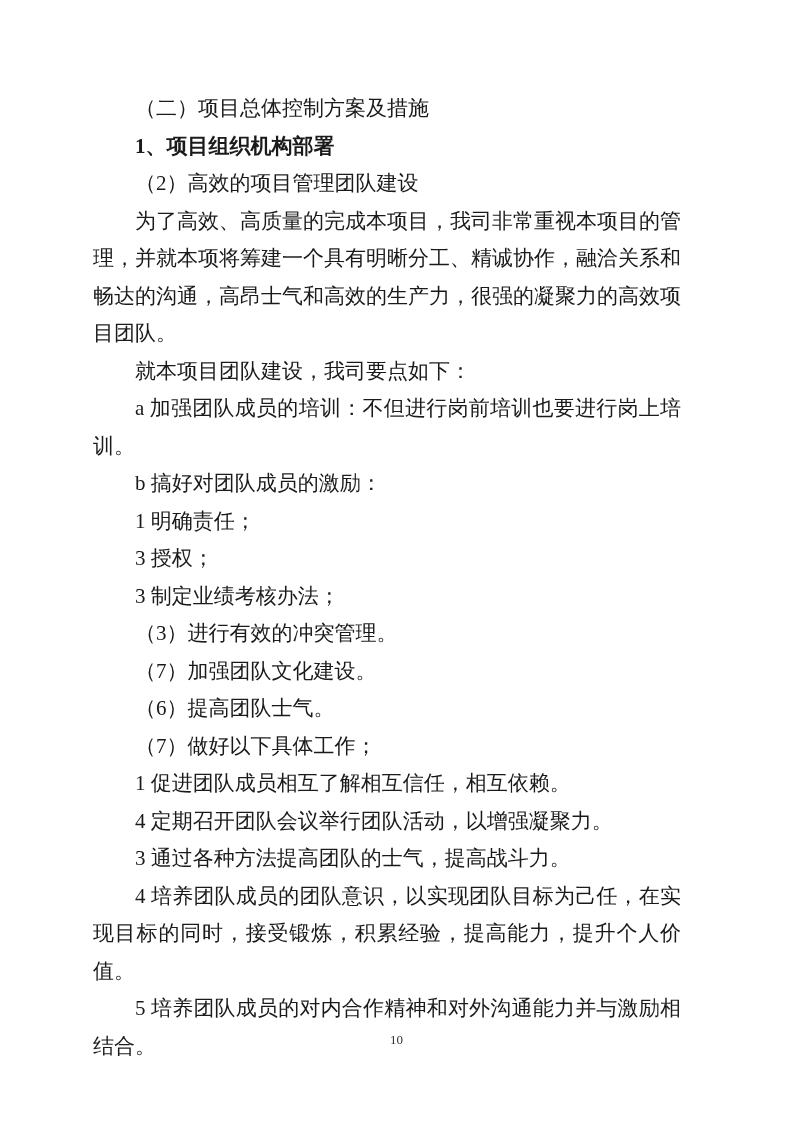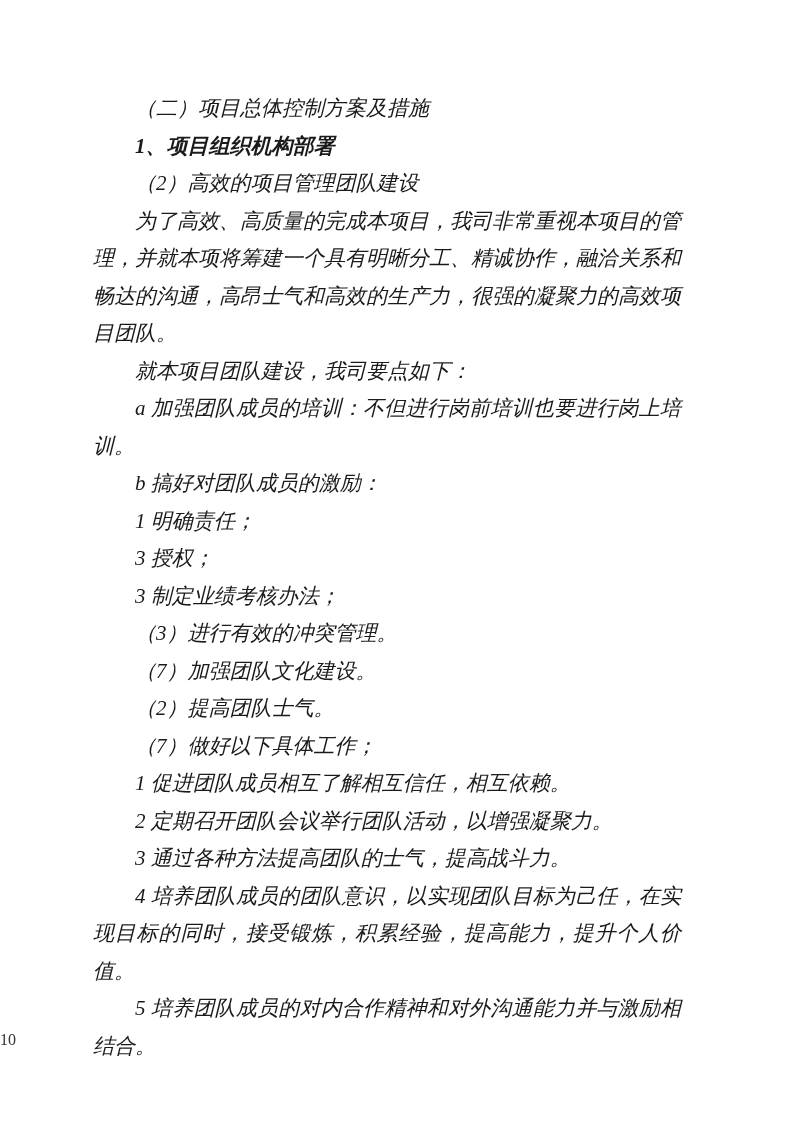--- a/index.html
+++ b/index.html
@@ -21,56 +21,55 @@
     top: 90px;
     width: 588px;
     font-size: 21px;
     line-height: 37.5px;
     text-align: justify;
   }
   .para {
     margin: 0;
     text-indent: 42px; 
     word-break: break-all;
-    font-style: italic;
   }
   .para.bold {
     font-weight: bold;
   }
   .page-footer {
     position: absolute;
     left: 0;
     top: 1031px;
     width: 100%;
-    text-align: left;
-    font-size: 16px;
+    text-align: center;
+    font-size: 13px;
     line-height: 18px;
     color: #333333;
   }
 </style>
 </head>
 <body>
 
 <div class="doc-content">
   <p class="para">（二）项目总体控制方案及措施</p>
   <p class="para bold">1、项目组织机构部署</p>
   <p class="para">（2）高效的项目管理团队建设</p>
   <p class="para">为了高效、高质量的完成本项目，我司非常重视本项目的管理，并就本项将筹建一个具有明晰分工、精诚协作，融洽关系和畅达的沟通，高昂士气和高效的生产力，很强的凝聚力的高效项目团队。</p>
   <p class="para">就本项目团队建设，我司要点如下：</p>
   <p class="para">a 加强团队成员的培训：不但进行岗前培训也要进行岗上培训。</p>
   <p class="para">b 搞好对团队成员的激励：</p>
   <p class="para">1 明确责任；</p>
   <p class="para">3 授权；</p>
   <p class="para">3 制定业绩考核办法；</p>
   <p class="para">（3）进行有效的冲突管理。</p>
   <p class="para">（7）加强团队文化建设。</p>
-  <p class="para">（2）提高团队士气。</p>
+  <p class="para">（6）提高团队士气。</p>
   <p class="para">（7）做好以下具体工作；</p>
   <p class="para">1 促进团队成员相互了解相互信任，相互依赖。</p>
-  <p class="para">2 定期召开团队会议举行团队活动，以增强凝聚力。</p>
+  <p class="para">4 定期召开团队会议举行团队活动，以增强凝聚力。</p>
   <p class="para">3 通过各种方法提高团队的士气，提高战斗力。</p>
   <p class="para">4 培养团队成员的团队意识，以实现团队目标为己任，在实现目标的同时，接受锻炼，积累经验，提高能力，提升个人价值。</p>
   <p class="para">5 培养团队成员的对内合作精神和对外沟通能力并与激励相结合。</p>
 </div>
 
 <div class="page-footer">
   <span>10</span>
 </div>
 
 </body></html>

